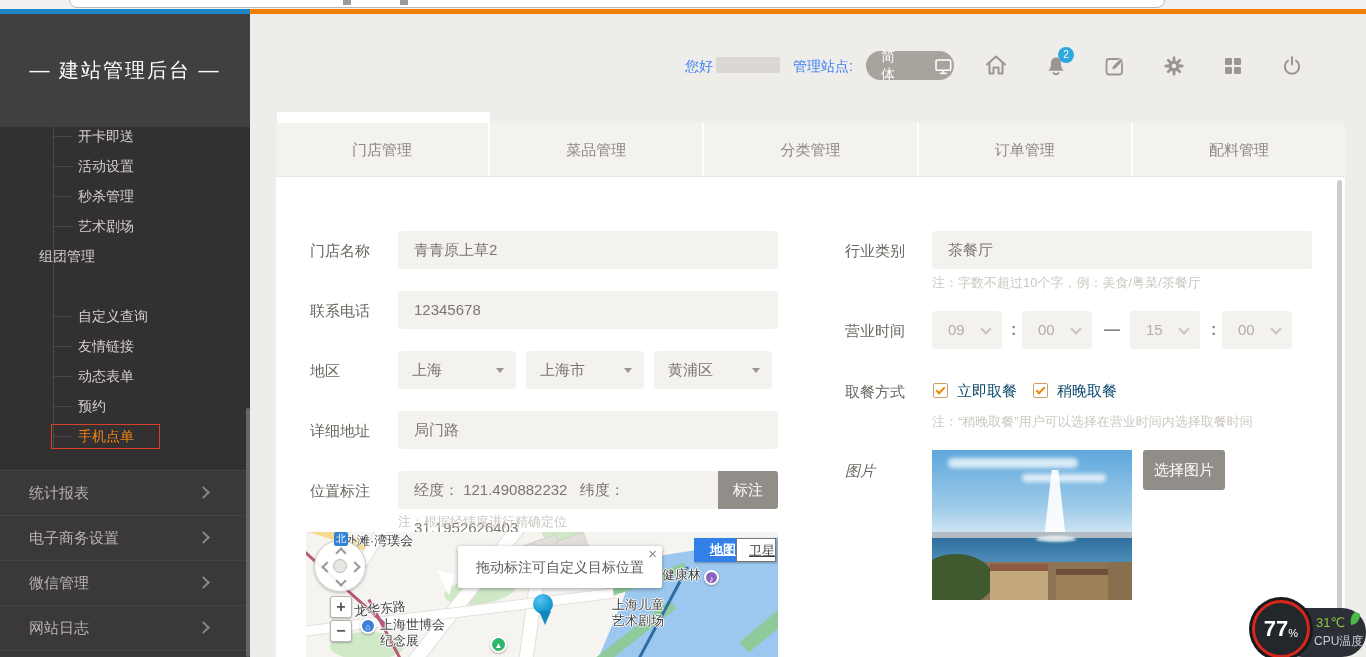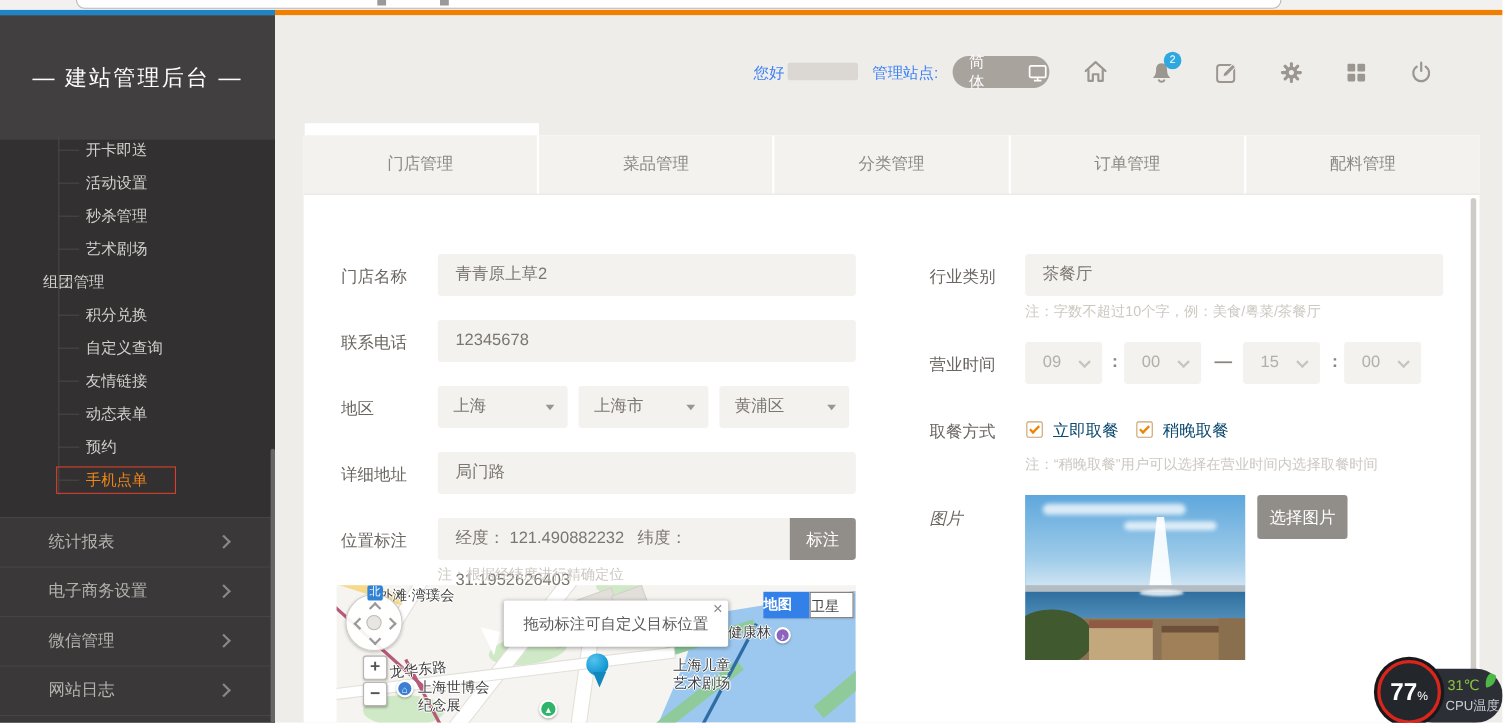--- a/index.html
+++ b/index.html
@@ -16,21 +16,21 @@
   .bar-orange { position:absolute; left:250px; top:9px; width:1116px; height:5px; background:#f07f00; }
 
   
   .sidebar { position:absolute; left:0; top:14px; width:250px; height:643px; background:#323031; z-index:5; }
   .brand { position:absolute; left:0; top:0; width:250px; height:113px; background:#413f40; color:#fdfdfd; font-size:20px; letter-spacing:2px; display:flex; align-items:center; justify-content:center; }
   .tree-line { position:absolute; left:53px; top:110px; width:1px; height:326px; background:#4a4847; }
   .sub-item { position:absolute; left:0; width:250px; height:30px; color:#d2cfcc; font-size:14px; line-height:30px; padding-left:78px; cursor:pointer; }
   .sub-item .tick { position:absolute; left:53px; top:15px; width:19px; height:1px; background:#4a4847; }
   .sub-item.active { color:#f08519; }
   .active-box { position:absolute; left:51px; top:410px; width:109px; height:25px; border:1px solid #d8402c; }
-  .section-row { position:absolute; left:0; width:250px; height:45px; background:#3a3839; border-top:1px solid #464444; color:#b5b2ae; font-size:15px; line-height:44px; padding-left:44px; cursor:pointer; }
+  .section-row { position:absolute; left:0; width:250px; height:45px; background:#3a3839; border-top:1px solid #464444; color:#b5b2ae; font-size:15px; line-height:44px; padding-left:29px; cursor:pointer; }
   .section-row .chev { position:absolute; right:42px; top:17px; width:9px; height:9px; border-top:2px solid #8a8785; border-right:2px solid #8a8785; transform:rotate(45deg); }
   .side-scrollbar { position:absolute; left:246px; top:394px; width:4px; height:249px; background:#676566; border-radius:2px; }
   .side-bottom-line { position:absolute; left:0; top:636px; width:250px; height:7px; background:#3a3839; border-top:1px solid #464444; }
 
   
   .main-bg { position:absolute; left:250px; top:14px; width:1116px; height:643px; background:#efedea; }
 
   
   .hd-text { position:absolute; font-size:14px; color:#3b82f6; }
   .redacted { position:absolute; left:716px; top:57px; width:64px; height:16px; background:#dbd8d4; border-radius:2px; }
@@ -68,21 +68,21 @@
   .road-w { background:#fff; box-shadow:0 0 0 1px #e3e0da; }
   .park { background:#cfe8c6; border-radius:50%; }
   .bldg { background:#e2dfda; border:1px solid #d3d0ca; }
   .map-label { font-size:13px; color:#3f3f3f; text-shadow:1px 0 #fff,-1px 0 #fff,0 1px #fff,0 -1px #fff; white-space:nowrap; }
   .poi { border:2px solid #fff; border-radius:50%; color:#fff; text-align:center; box-shadow:0 1px 2px rgba(0,0,0,.3); }
   .compass { left:8px; top:8px; width:52px; height:52px; background:rgba(255,255,255,.92); border:1px solid #cfccc7; border-radius:50%; box-shadow:0 1px 3px rgba(0,0,0,.25); }
   .knob { left:18px; top:18px; width:14px; height:14px; background:#e8e6e2; border:1px solid #bbb; border-radius:50%; }
   .nav-chev { width:8px; height:8px; border-top:2px solid #999; border-left:2px solid #999; }
   .north-badge { left:28px; top:0px; width:14px; height:14px; background:#3083d6; border-radius:2px; color:#fff; font-size:10px; line-height:14px; text-align:center; z-index:4; }
   .zoom-btn { left:24px; width:22px; height:22px; background:#fff; border:1px solid #b8b5b0; border-radius:3px; box-shadow:0 1px 2px rgba(0,0,0,.25); color:#555; font-size:16px; font-weight:bold; text-align:center; line-height:19px; cursor:pointer; z-index:6; }
-  .map-toggle { z-index:6; height:24px; line-height:24px; font-size:13px; text-align:left; cursor:pointer; box-shadow:1px 1px 2px rgba(0,0,0,.3); }
+  .map-toggle { z-index:6; height:24px; line-height:24px; font-size:13px; text-align:right; cursor:pointer; box-shadow:1px 1px 2px rgba(0,0,0,.3);text-decoration:underline; }
   .bubble { left:152px; top:14px; width:204px; height:42px; background:#fff; border-radius:2px; box-shadow:0 1px 4px rgba(0,0,0,.35); z-index:7; }
   .bubble-text { left:0; top:0; width:100%; text-align:center; line-height:42px; font-size:14px; color:#5c5c5c; }
   .bubble-close { right:5px; top:-1px; font-size:15px; color:#888; cursor:pointer; }
   .bubble-tail { left:128px; top:40px; width:0; height:0; border-top:22px solid #fff; border-left:18px solid transparent; transform:rotate(14deg); z-index:7; }
   .pin-head { left:227px; top:62px; width:20px; height:20px; border-radius:50%; background:radial-gradient(circle at 35% 30%, #55c3ef, #1a9cd5 60%, #0f7ba8); z-index:6; }
   .pin-tail { left:233px; top:79px; width:0; height:0; border-left:6px solid transparent; border-right:6px solid transparent; border-top:14px solid #1388bd; z-index:6; }
 
   
   .photo { position:absolute; left:932px; top:450px; width:200px; height:150px; overflow:hidden; background:#7db9e8; }
   .photo * { position:absolute; }
@@ -116,21 +116,20 @@
 
   <aside class="sidebar">
     <div class="brand">— 建站管理后台 —</div>
     <div class="tree-line"></div>
 
     <div class="sub-item" style="top:107px;"><span class="tick"></span><span>开卡即送</span></div>
     <div class="sub-item" style="top:137px;"><span class="tick"></span><span>活动设置</span></div>
     <div class="sub-item" style="top:167px;"><span class="tick"></span><span>秒杀管理</span></div>
     <div class="sub-item" style="top:197px;"><span class="tick"></span><span>艺术剧场</span></div>
     <div class="sub-item" style="top:227px;padding-left:39px;"><span class="tick"></span><span>组团管理</span></div>
-    <div class="sub-item" style="top:257px;"><span class="tick"></span><span>积分兑换</span></div>
     <div class="sub-item" style="top:287px;"><span class="tick"></span><span>自定义查询</span></div>
     <div class="sub-item" style="top:317px;"><span class="tick"></span><span>友情链接</span></div>
     <div class="sub-item" style="top:347px;"><span class="tick"></span><span>动态表单</span></div>
     <div class="sub-item" style="top:377px;"><span class="tick"></span><span>预约</span></div>
     <div class="sub-item active" style="top:407px;"><span class="tick"></span><span>手机点单</span></div>
     <div class="active-box"></div>
 
     <div class="section-row" style="top:456px;"><span>统计报表</span><span class="chev"></span></div>
     <div class="section-row" style="top:501px;"><span>电子商务设置</span><span class="chev"></span></div>
     <div class="section-row" style="top:546px;"><span>微信管理</span><span class="chev"></span></div>

